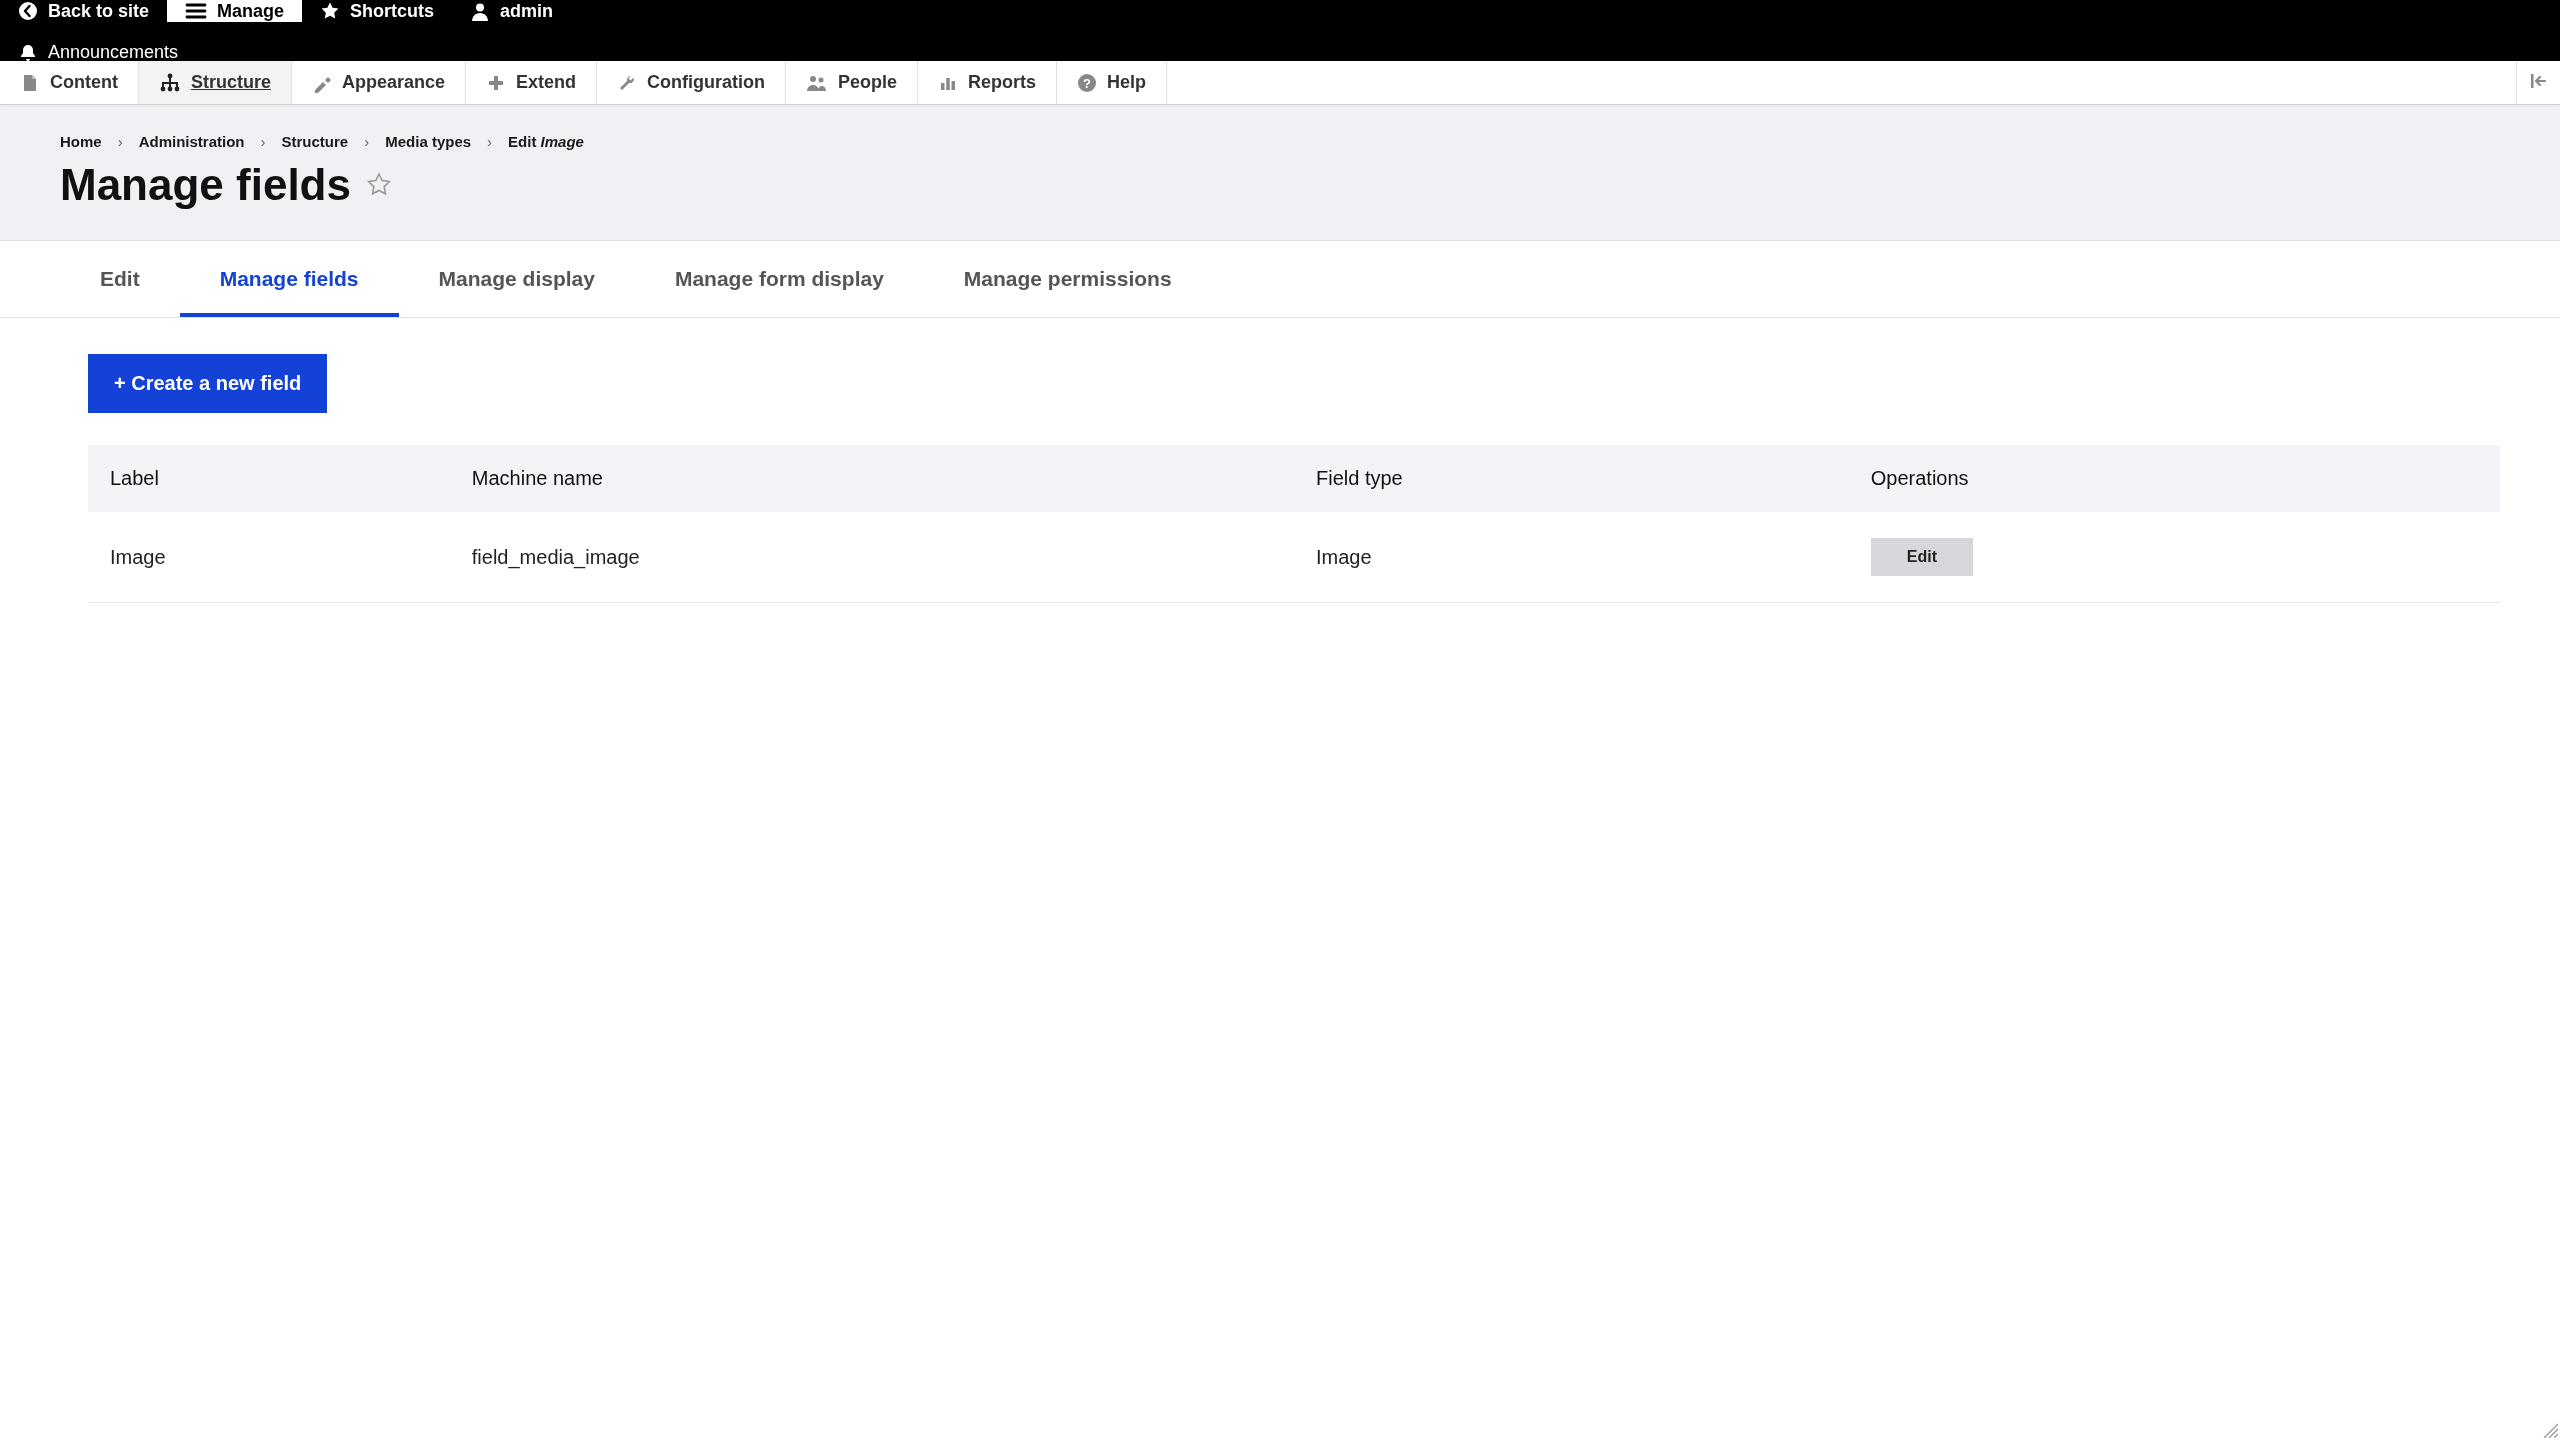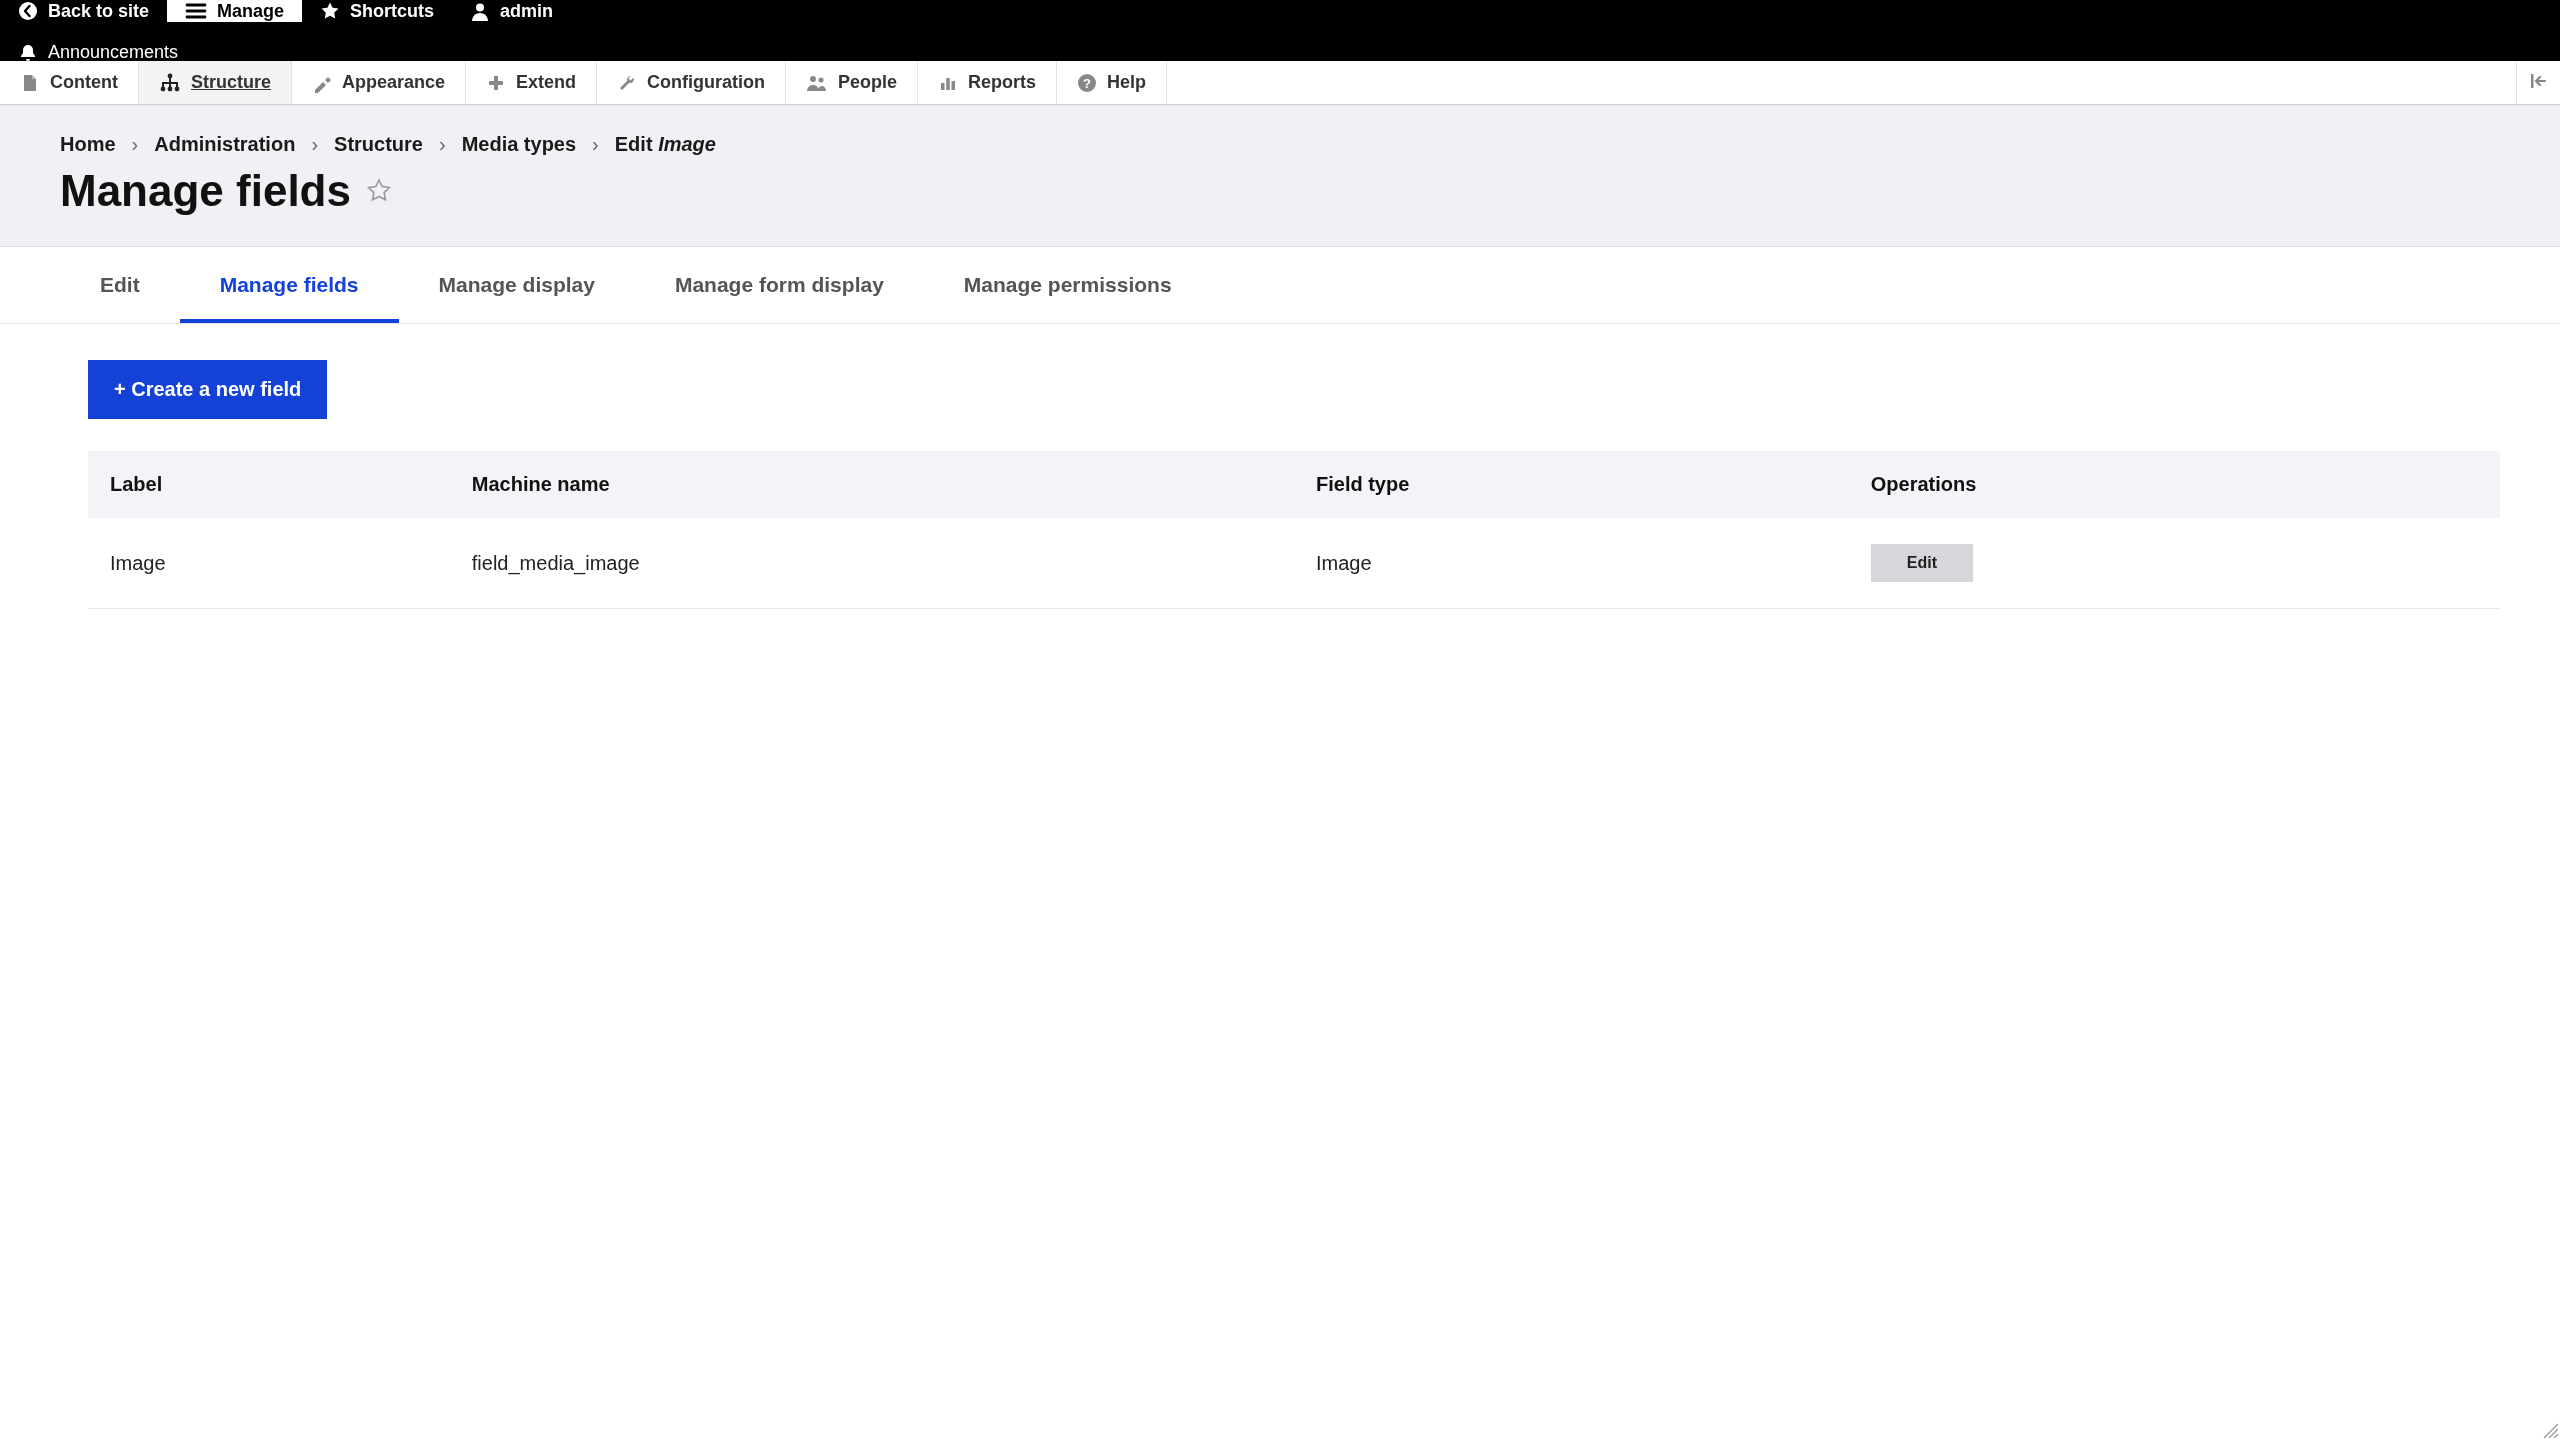--- a/index.html
+++ b/index.html
@@ -58,21 +58,21 @@
   .admin-menu-spacer { flex: 1; }
   .admin-menu-collapse {
     display:flex; align-items:center; justify-content:center;
     width: 44px; border-left:1px solid #e2e2e6; cursor:pointer; color:#888;
   }
   .breadcrumb {
     display: flex;
     align-items: center;
     gap: 16px;
     padding: 28px 60px 0 60px;
-    font-size: 20px;
+    font-size: 15px;
     font-weight: 700;
     color: #1a1a1a;
   }
   .breadcrumb .chev { color: #666; font-weight: 400; }
   .breadcrumb .crumb { cursor:pointer; }
   .breadcrumb .italic { font-style: italic; }
 
   .page-title-row {
     display:flex; align-items:center; gap: 14px;
     padding: 10px 60px 30px 60px;
@@ -123,21 +123,21 @@
     cursor: pointer;
   }
 
   
   .field-table { width: 100%; border-collapse: collapse; margin-top: 32px; }
   .field-table thead th {
     text-align: left;
     background: #f3f4f8;
     padding: 22px 22px;
     font-size: 20px;
-    font-weight: 700;
+    font-weight: 400;
     color: #111;
   }
   .field-table tbody td {
     padding: 26px 22px;
     font-size: 20px;
     color: #222;
     border-bottom: 1px solid #e6e6ea;
     vertical-align: middle;
   }
   .op-btn {

